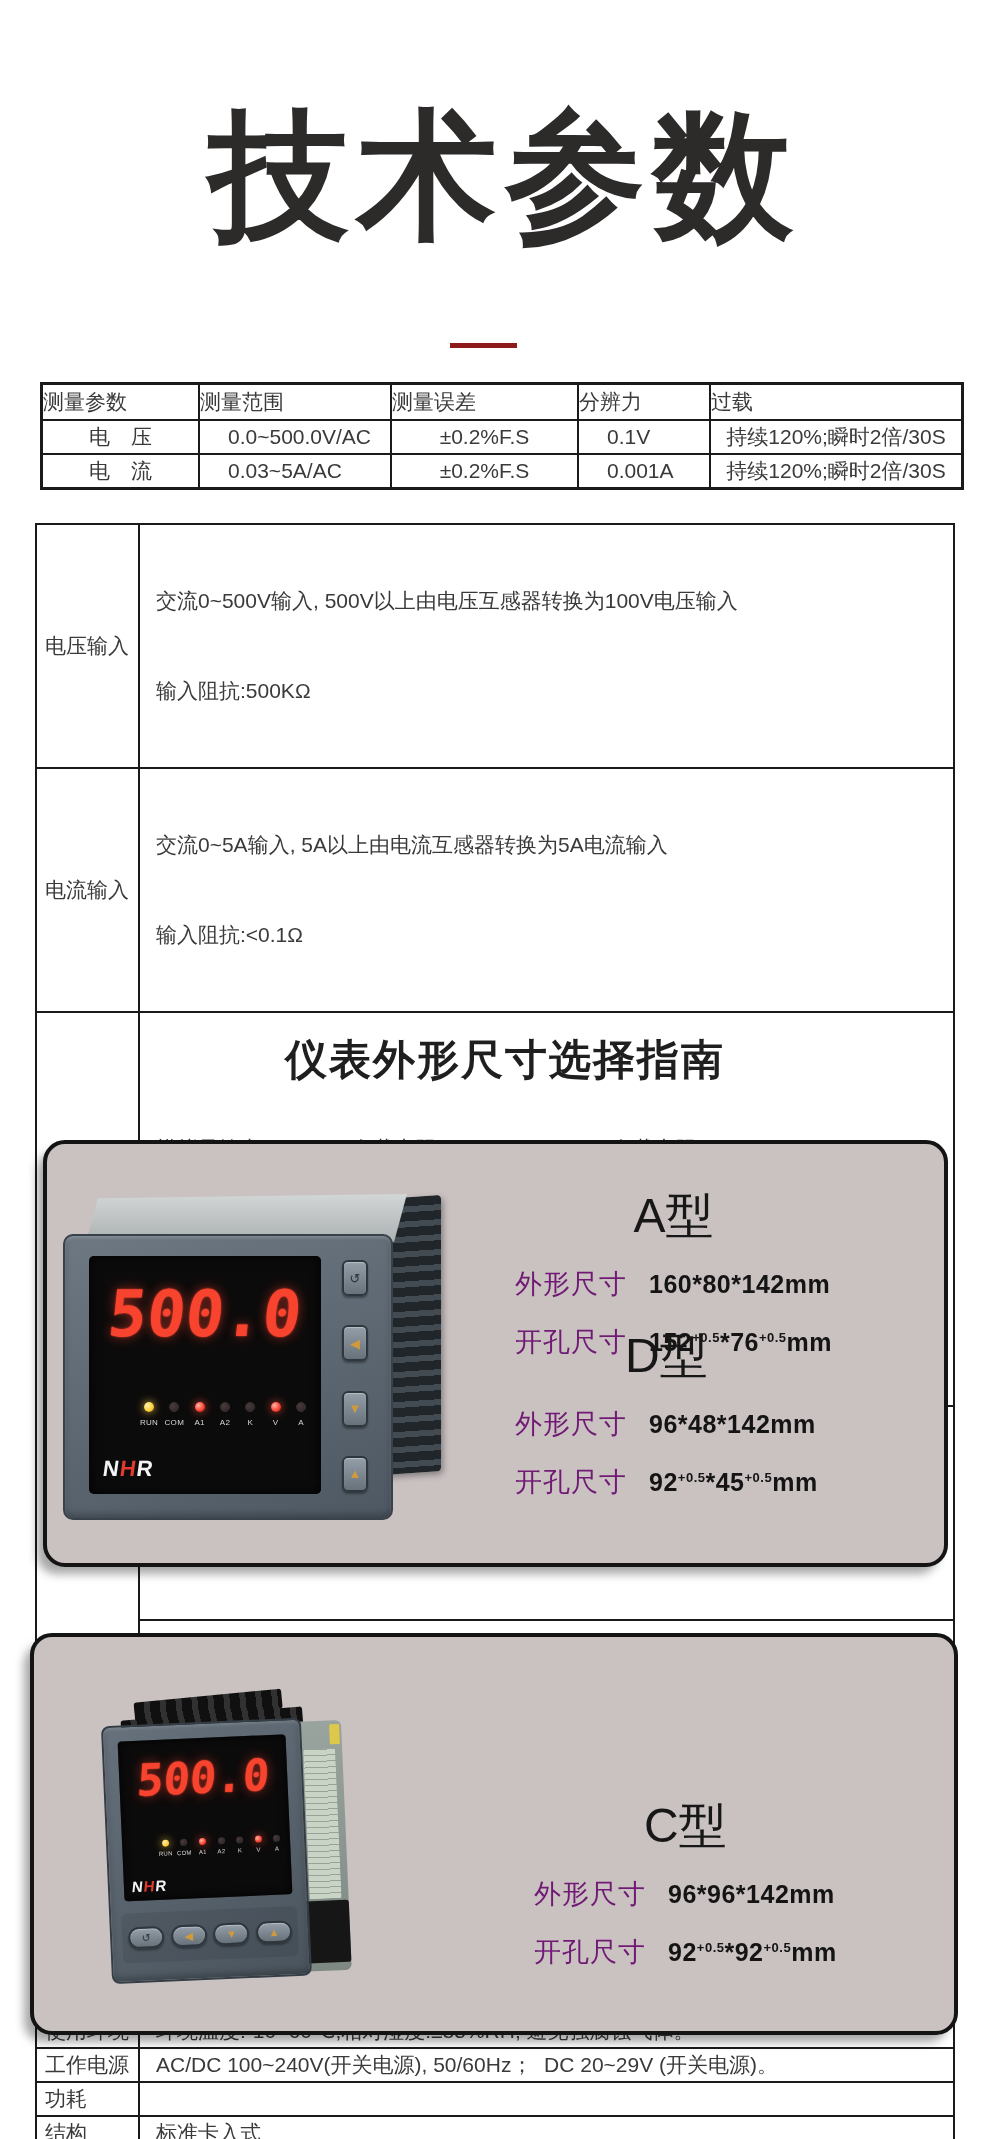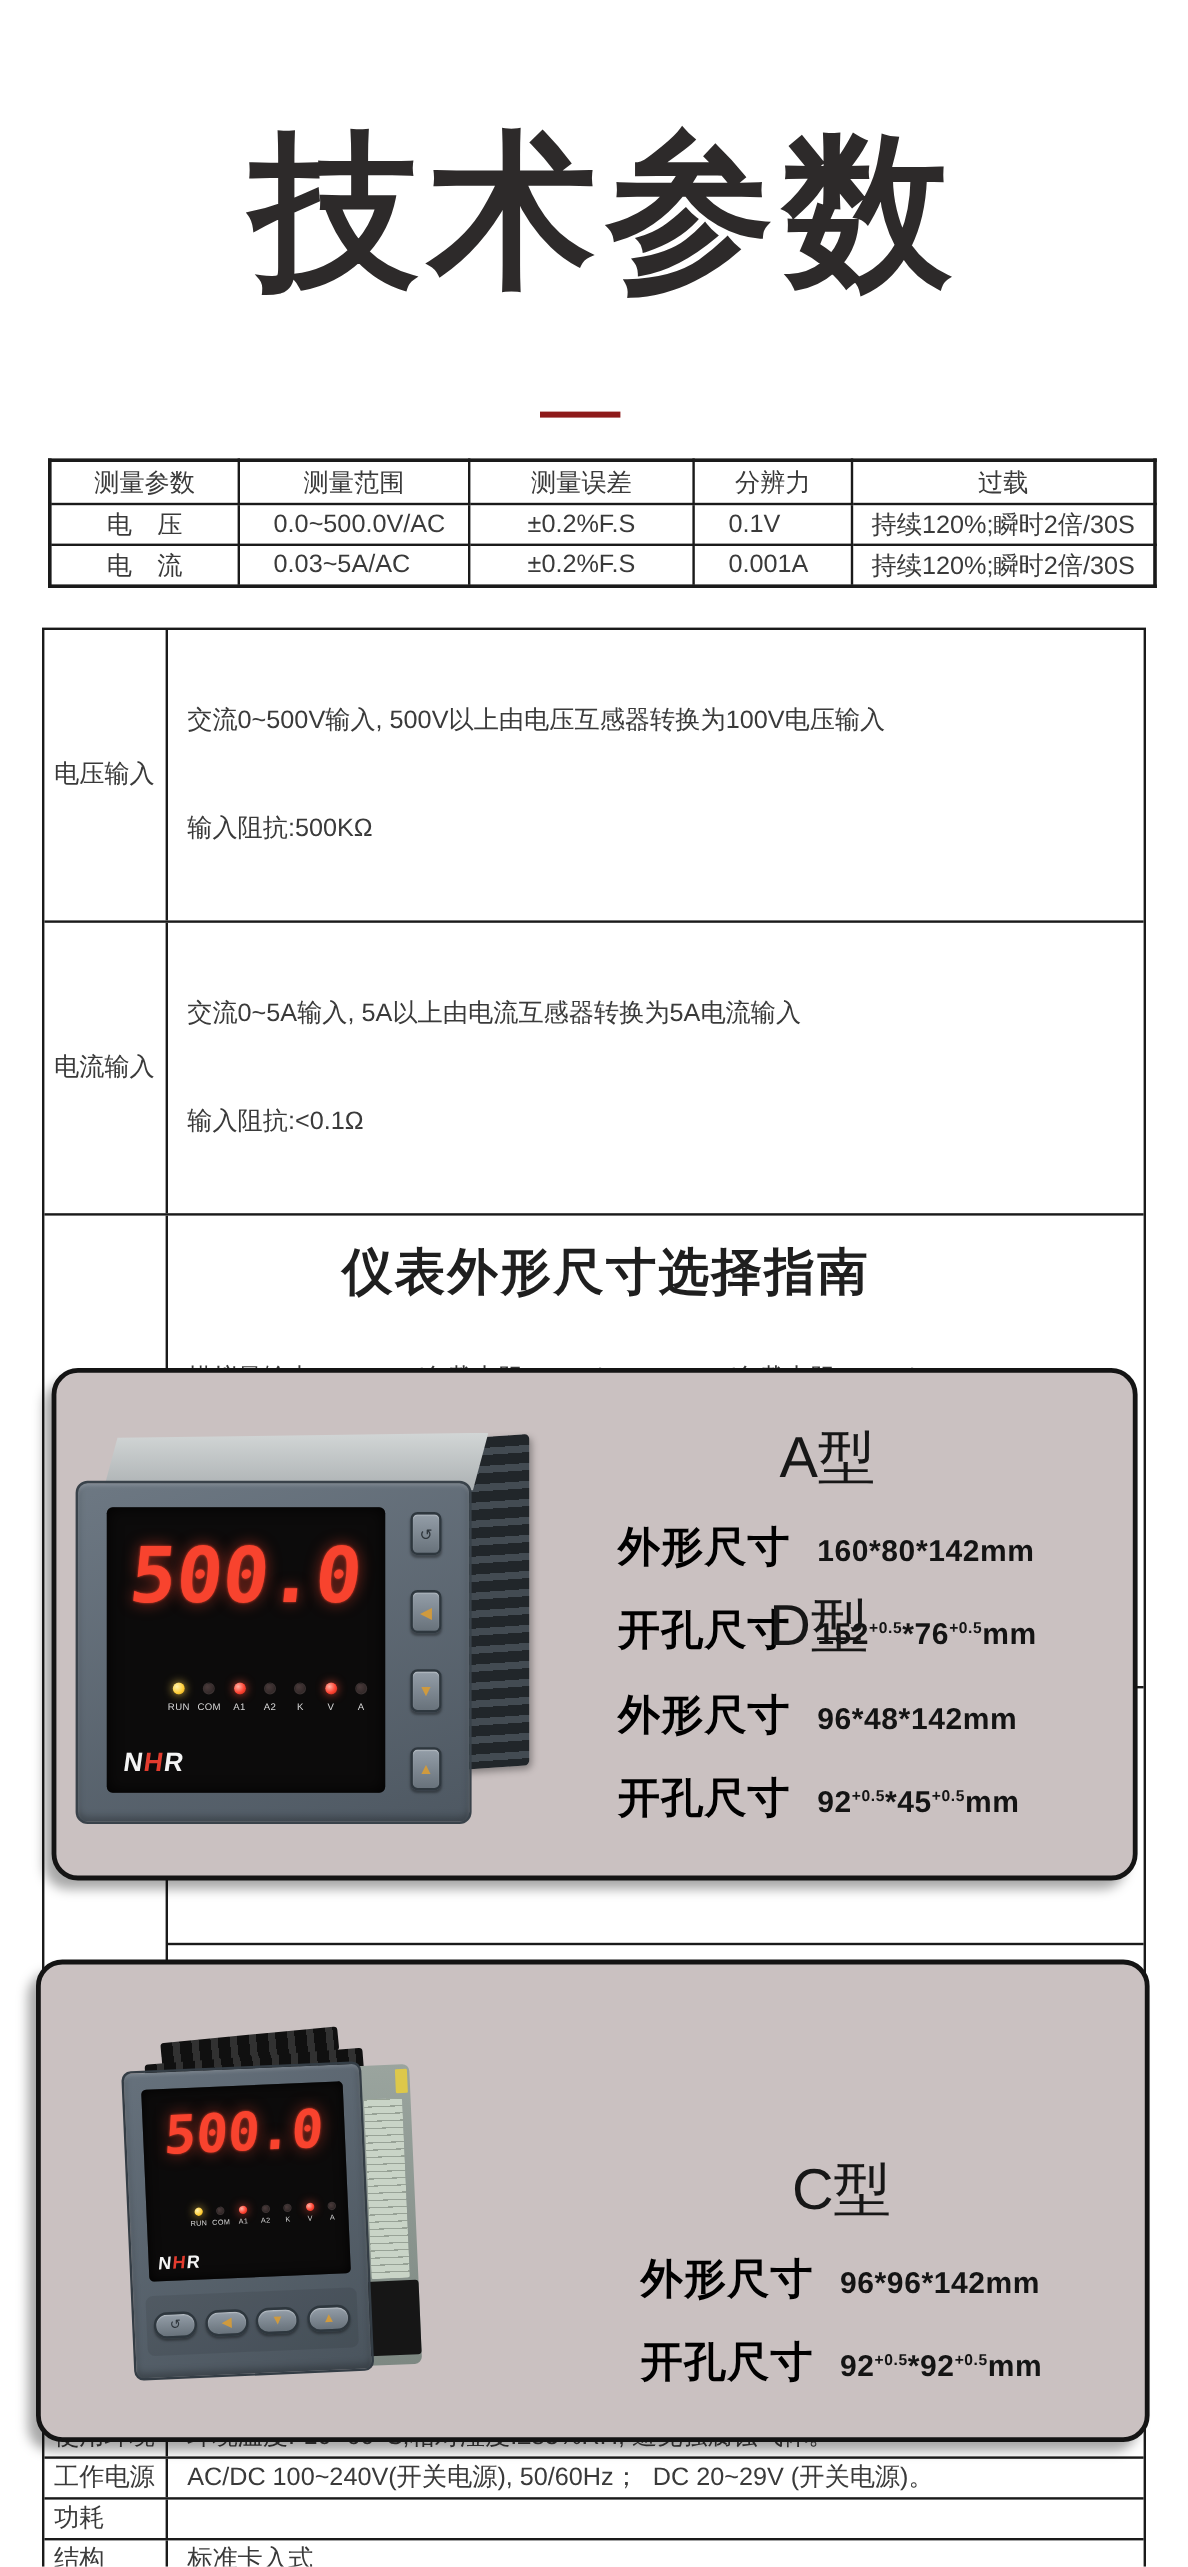--- a/index.html
+++ b/index.html
@@ -15,21 +15,21 @@
   }
   .red-bar{position:absolute;left:450px;top:343px;width:67px;height:5px;background:#8e1a1a;}
 
   
   table.t1{
     position:absolute;left:40px;top:382px;width:910px;border-collapse:collapse;
     font-size:21px;color:#3a3a3a;table-layout:fixed;
   }
   table.t1{border:3px solid #1a1a1a;}
   table.t1 th,table.t1 td{border:2px solid #1a1a1a;padding:0;}
-  table.t1 th{height:34px;font-weight:500;text-align:center;}
+  table.t1 th{height:34px;font-weight:500;text-align:left;}
   table.t1 td{height:32px;text-align:center;}
   table.t1 .w1{width:155px;} table.t1 .w2{width:190px;} table.t1 .w3{width:185px;}
   table.t1 .w4{width:130px;} table.t1 .w5{width:250px;}
   table.t1 td.left{text-align:left;padding-left:28px;}
 
   
   .t2{
     position:absolute;left:35px;top:523px;width:920px;border:2px solid #1a1a1a;
     font-size:21px;color:#3a3a3a;box-sizing:border-box;
   }
@@ -56,21 +56,21 @@
     box-shadow:-8px 9px 10px -2px rgba(0,0,0,.35);
   }
   .card1{left:43px;top:1140px;width:905px;height:427px;}
   .card2{left:30px;top:1633px;width:928px;height:402px;}
 
   
   .model{position:absolute;display:flex;align-items:center;gap:26px;flex-direction:column;}
   .model-name{font-size:48px;font-weight:400;color:#171717;line-height:1;}
   .spec-rows{display:flex;flex-direction:column;gap:22px;}
   .spec-row{display:flex;align-items:baseline;gap:22px;}
-  .spec-label{font-size:35px;font-weight:700;color:#000000;letter-spacing:1px;}
+  .spec-label{font-size:27px;font-weight:400;color:#701a75;letter-spacing:1px;}
   .spec-value{font-size:25px;font-weight:700;color:#141414;letter-spacing:.5px;}
   .spec-value sup{font-size:13px;font-weight:700;vertical-align:super;line-height:0;}
   .m-a{left:468px;top:48px;}
   .m-d{left:468px;top:188px;}
   .m-c{left:500px;top:165px;}
 
   
   .meter-a{position:absolute;left:16px;top:46px;width:380px;height:330px;}
   .ma-fins{
     position:absolute;left:292px;top:8px;width:86px;height:276px;border-radius:4px;

